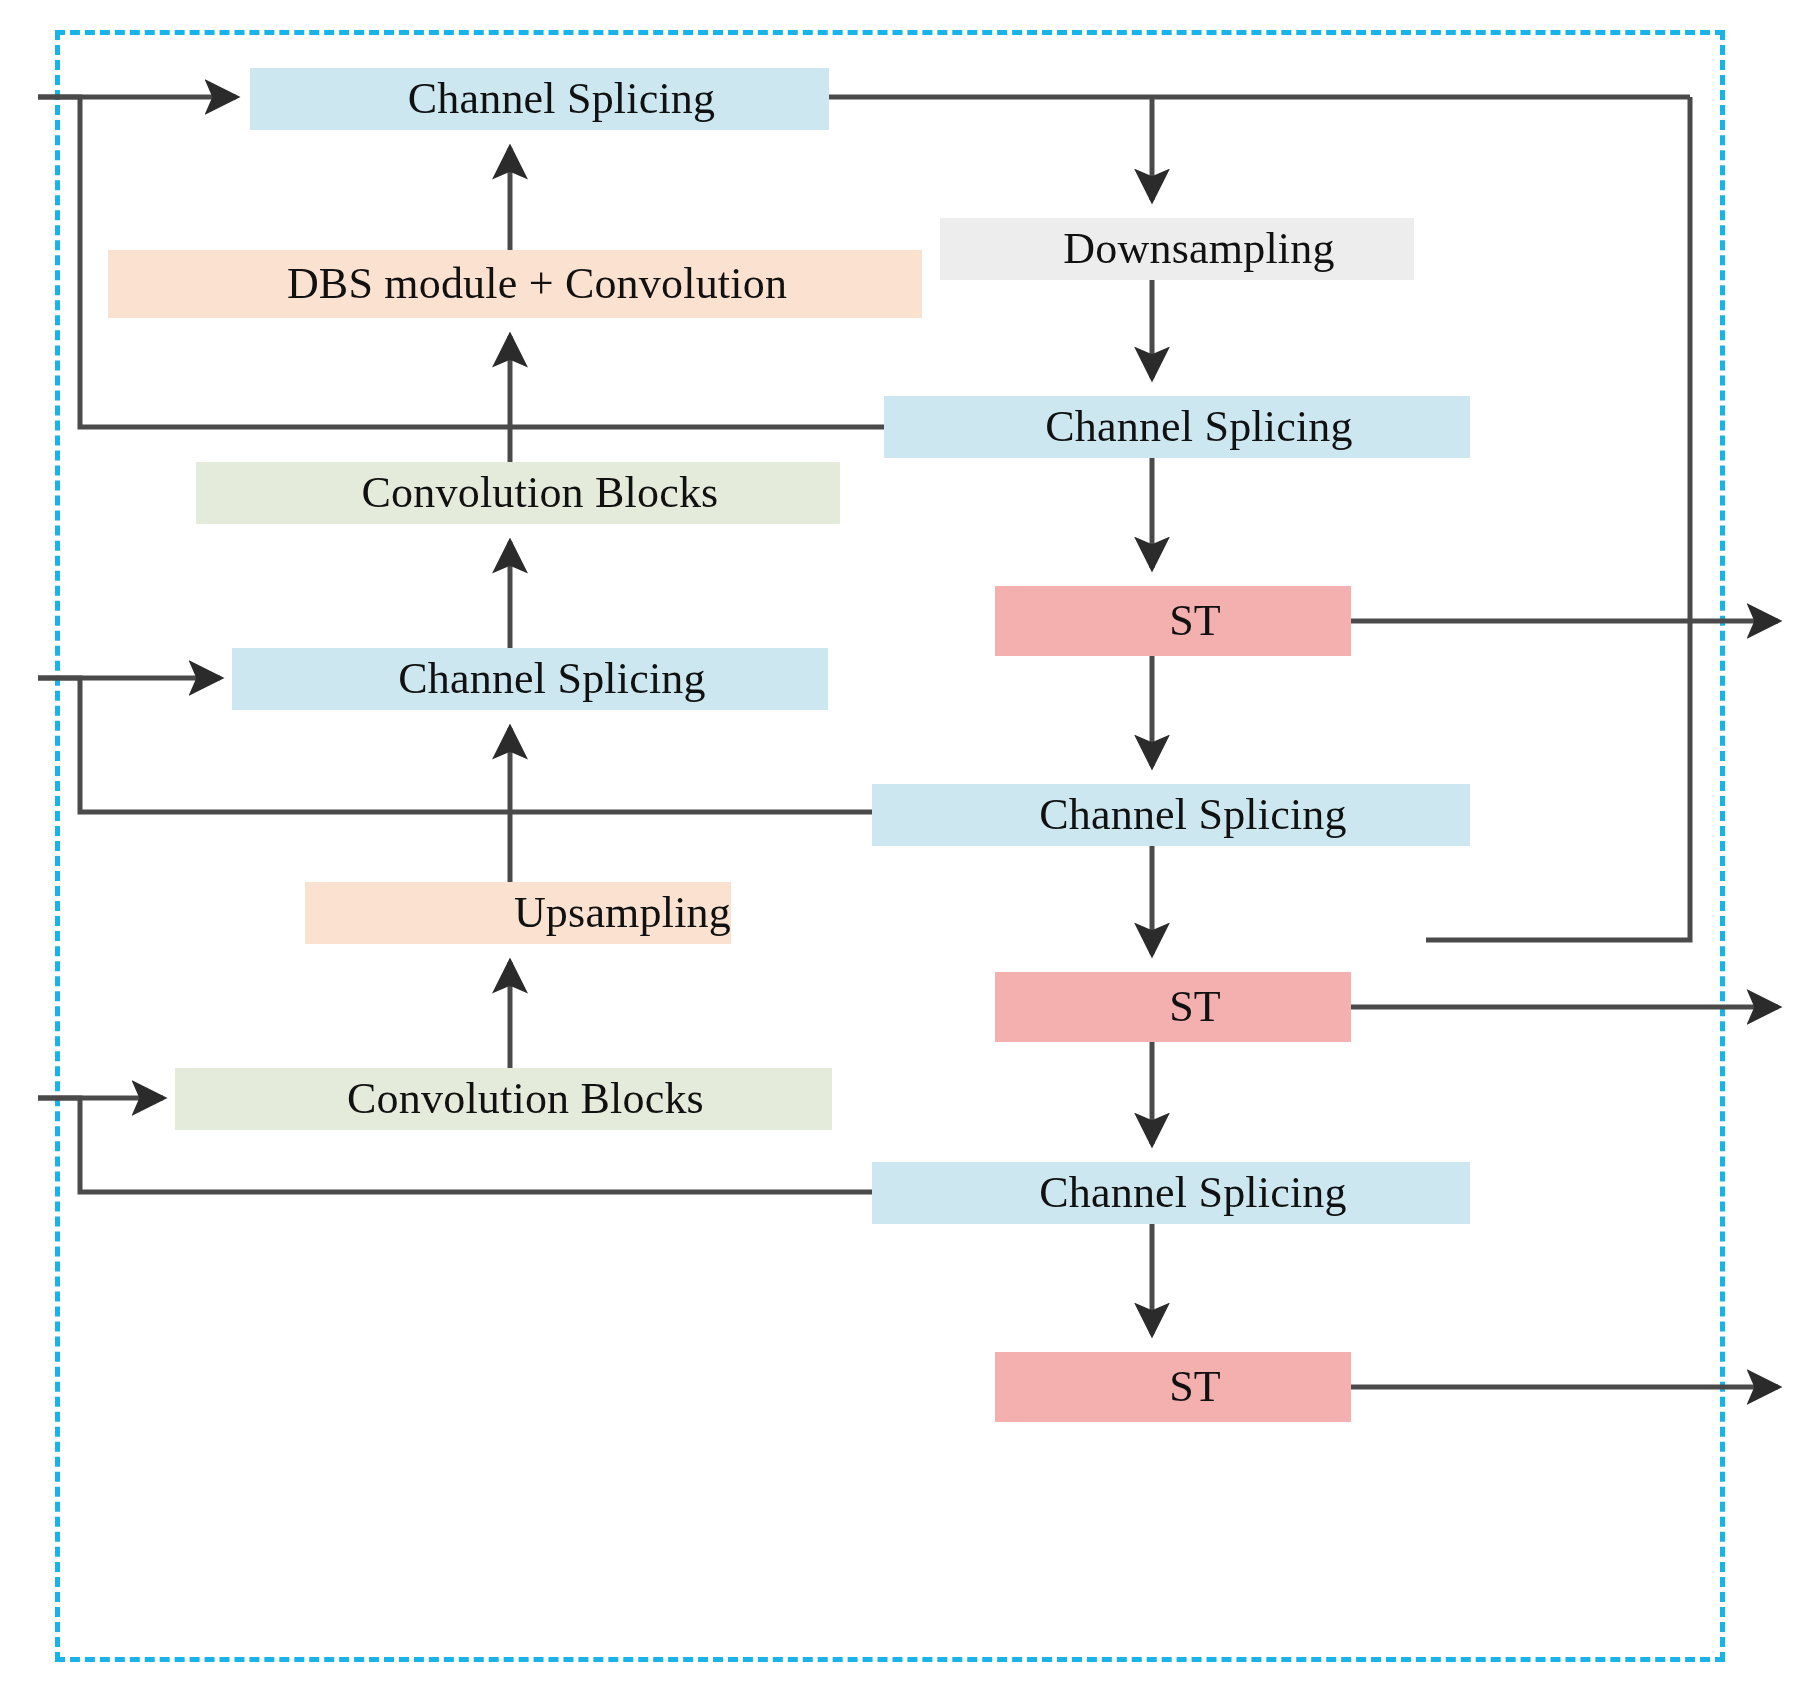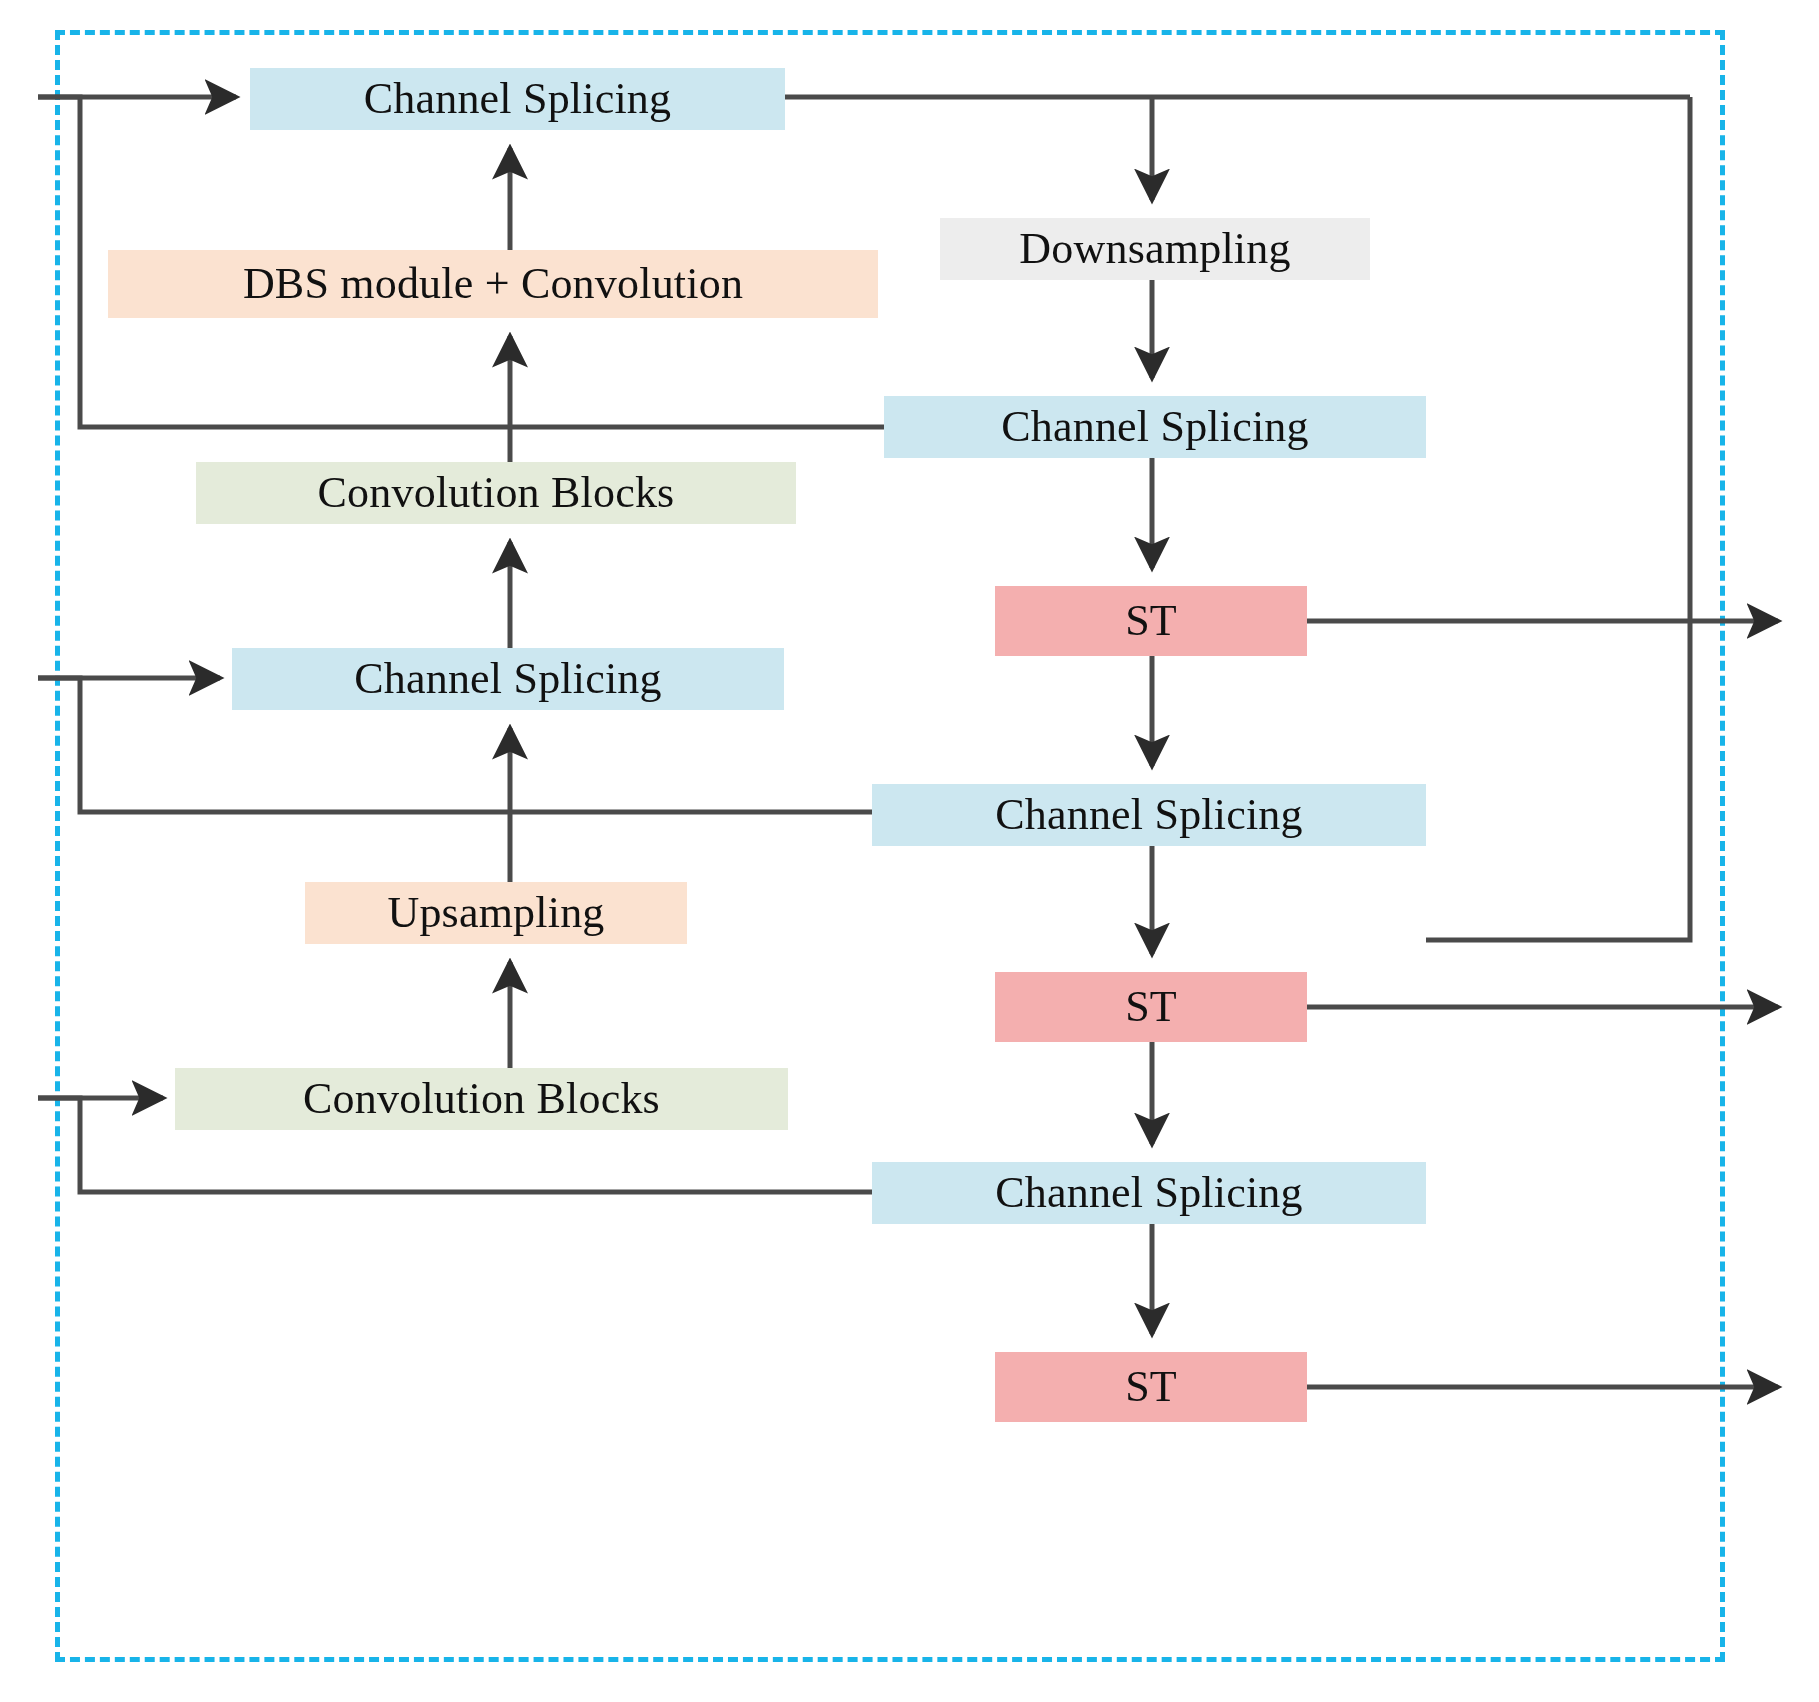--- a/index.html
+++ b/index.html
@@ -2,21 +2,21 @@
 <html><head>
 <meta charset="utf-8">
 <title>Network Architecture Diagram</title>
 <style>
   html,body{margin:0;padding:0;background:#ffffff;}
   body{font-family:"Liberation Serif","DejaVu Serif",serif;}
   #stage{position:relative;width:1819px;height:1702px;background:#ffffff;overflow:hidden;}
   #svg-layer{position:absolute;left:0;top:0;width:1819px;height:1702px;}
   .node{position:absolute;display:flex;align-items:center;justify-content:center;
         font-family:"Liberation Serif","DejaVu Serif",serif;color:#111111;
-        white-space:nowrap;letter-spacing:0.2px;}
+        white-space:nowrap;letter-spacing:0.2px;padding-left:44px;}
   .node .lbl{display:block;line-height:1;}
   .dashed-frame{position:absolute;border:5px dashed #18B4E9;box-sizing:border-box;
                 background:transparent;pointer-events:none;}
 </style>
 </head>
 <body>
 
 <div id="stage">
 
   <div class="dashed-frame" style="left:55px;top:30px;width:1670px;height:1632px;"></div>
@@ -81,21 +81,21 @@
   </div>
 
   <div class="node" style="left:196px;top:462px;width:600px;height:62px;background:#E4EBDA;font-size:44px;">
     <span class="lbl">Convolution Blocks</span>
   </div>
 
   <div class="node" style="left:232px;top:648px;width:552px;height:62px;background:#CCE7F0;font-size:44px;">
     <span class="lbl">Channel Splicing</span>
   </div>
 
-  <div class="node" style="left:305px;top:882px;width:382px;height:62px;background:#FBE2D0;font-size:44px;">
+  <div class="node" style="left:305px;top:882px;width:382px;height:62px;background:#FBE2D0;font-size:44px;justify-content:flex-end;">
     <span class="lbl">Upsampling</span>
   </div>
 
   <div class="node" style="left:175px;top:1068px;width:613px;height:62px;background:#E4EBDA;font-size:44px;">
     <span class="lbl">Convolution Blocks</span>
   </div>
 
   <div class="node" style="left:940px;top:218px;width:430px;height:62px;background:#EDEDED;font-size:44px;">
     <span class="lbl">Downsampling</span>
   </div>

